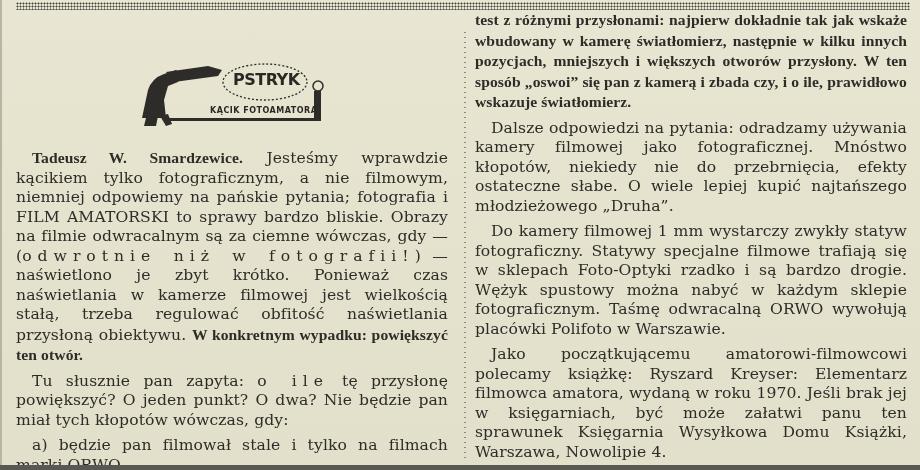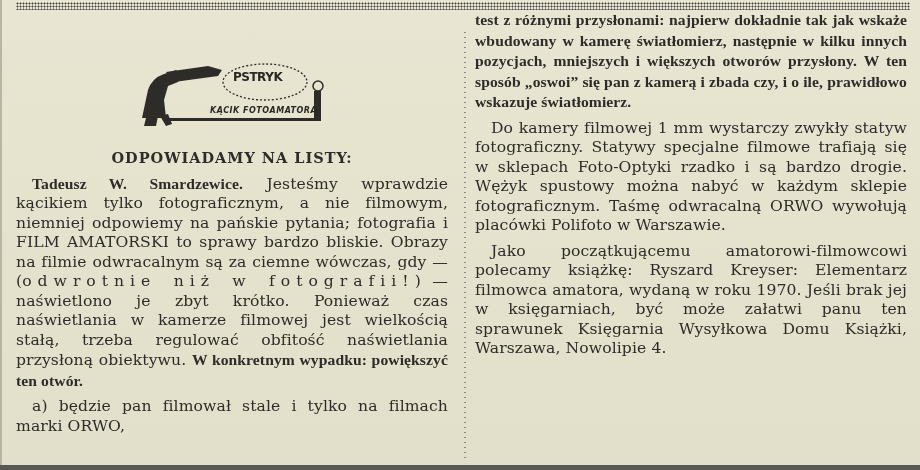--- a/index.html
+++ b/index.html
@@ -54,24 +54,24 @@
     color: #2e2c28;
   }
   b { font-weight: bold; font-family: Liberation Serif, serif; }
   .spaced { letter-spacing: 6px; }
   .logo {
     position: absolute; left: 138px; top: 60px; width: 190px; height: 70px;
   }
   .logo-text {
     position: absolute; left: 72px; top: 46px; font-size: 8px;
     font-family: "DejaVu Sans", sans-serif; font-weight: bold;
-    letter-spacing: 0.5px; color: #2a2825; font-style: italic;
+    letter-spacing: 0.5px; color: #2a2825;
   }
   .logo-word {
-    position: absolute; left: 95px; top: 10px; font-size: 12px;
+    position: absolute; left: 95px; top: 10px; font-size: 16px;
     font-family: "DejaVu Sans", sans-serif; font-weight: bold;
     color: #2a2825; letter-spacing: -0.5px;
   }
 </style>
 </head>
 <body>
 
 <div class="page">
   <div class="left-edge"></div>
   <div class="top-rule"></div>
@@ -91,27 +91,28 @@
 
       <rect x="30" y="58" width="150" height="3" fill="#2e2c28"></rect>
     </svg>
     <span class="logo-word">PSTRYK</span>
     <span class="logo-text">KĄCIK FOTOAMATORA</span>
   </div>
 
   <div class="col-divider"></div>
 
   <div class="col col-left">
-    <div class="heading">ODPOWIADAMY NA LISTY:</div>
     <p><span class="indent"></span><b>Tadeusz W. Smardzewice.</b><span> Jesteśmy wprawdzie kącikiem tylko fotograficznym, a nie filmowym, niemniej odpowiemy na pańskie pytania; fotografia i FILM AMATORSKI to sprawy bardzo bliskie. Obrazy na filmie odwracalnym są za ciemne wówczas, gdy — (</span><span class="spaced">odwrotnie niż w fotografii!</span><span>) — naświetlono je zbyt krótko. Ponieważ czas naświetlania w kamerze filmowej jest wielkością stałą, trzeba regulować obfitość naświetlania przysłoną obiektywu. </span><b>W konkretnym wypadku: powiększyć ten otwór.</b></p>
+    <p><span class="indent"></span><span>Tu słusznie pan zapyta: </span><span class="spaced">o ile</span><span> tę przysłonę powiększyć? O jeden punkt? O dwa? Nie będzie pan miał tych kłopotów wówczas, gdy:</span></p>
     <p><span class="indent"></span><span>a) będzie pan filmował stale i tylko na filmach marki ORWO,</span></p>
 
   </div>
 
   <div class="col col-right">
     <p><b>test z różnymi przysłonami: najpierw dokładnie tak jak wskaże wbudowany w kamerę światłomierz, następnie w kilku innych pozycjach, mniejszych i większych otworów przysłony. W ten sposób „oswoi” się pan z kamerą i zbada czy, i o ile, prawidłowo wskazuje światłomierz.</b></p>
+    <p><span class="indent"></span><span>Dalsze odpowiedzi na pytania: odradzamy używania kamery filmowej jako fotograficznej. Mnóstwo kłopotów, niekiedy nie do przebrnięcia, efekty ostateczne słabe. O wiele lepiej kupić najtańszego młodzieżowego „Druha”.</span></p>
     <p><span class="indent"></span><span>Do kamery filmowej 1 mm wystarczy zwykły statyw fotograficzny. Statywy specjalne filmowe trafiają się w sklepach Foto-Optyki rzadko i są bardzo drogie. Wężyk spustowy można nabyć w każdym sklepie fotograficznym. Taśmę odwracalną ORWO wywołują placówki Polifoto w Warszawie.</span></p>
     <p><span class="indent"></span><span>Jako początkującemu amatorowi-filmowcowi polecamy książkę: Ryszard Kreyser: Elementarz filmowca amatora, wydaną w roku 1970. Jeśli brak jej w księgarniach, być może załatwi panu ten sprawunek Księgarnia Wysyłkowa Domu Książki, Warszawa, Nowolipie 4.</span></p>
 
   </div>
 
   <div class="bottom-edge"></div>
 </div>
 
 </body></html>

